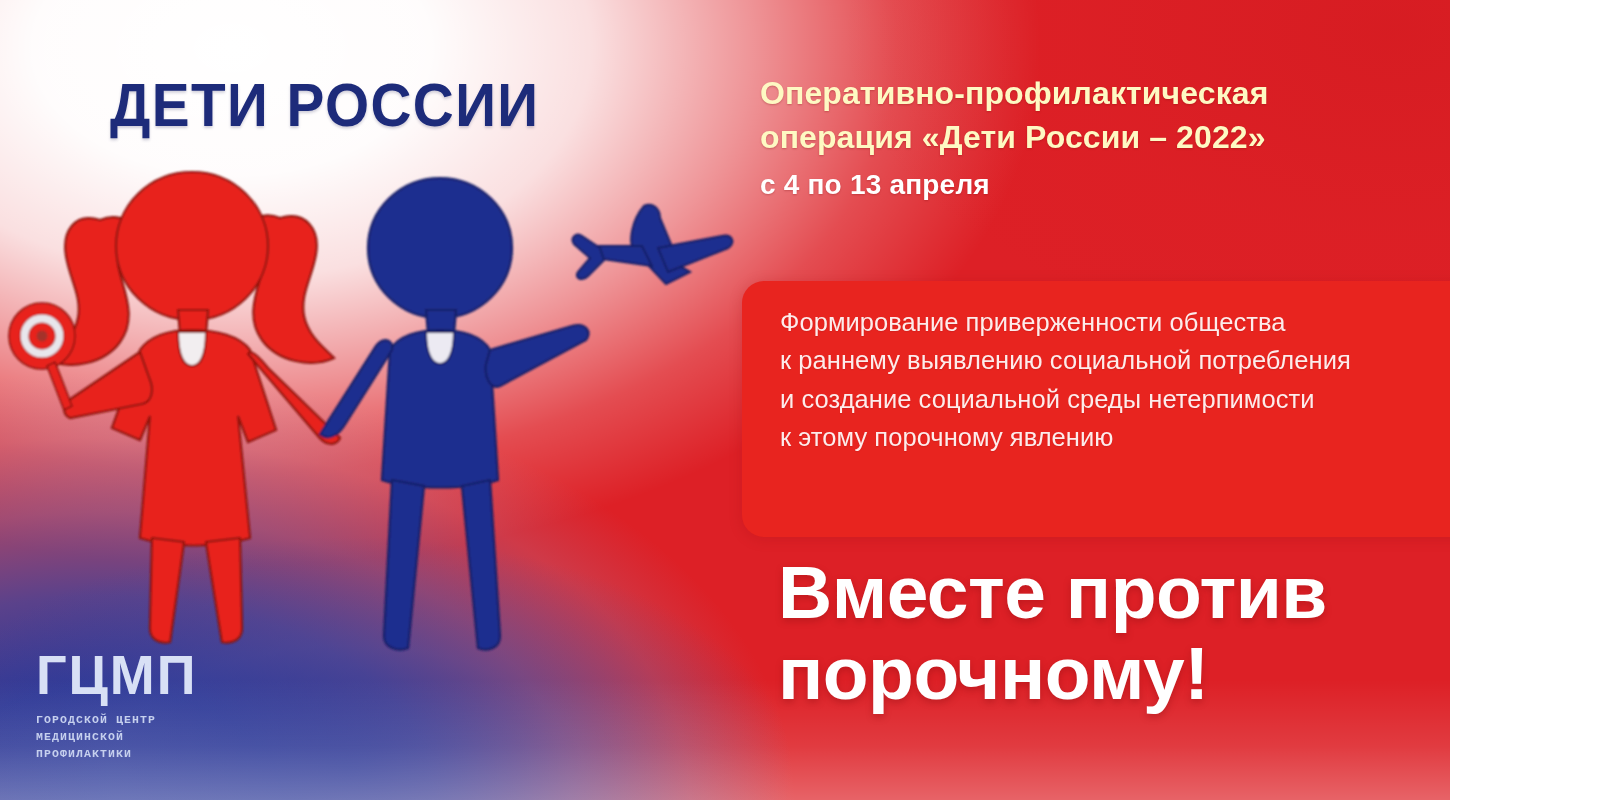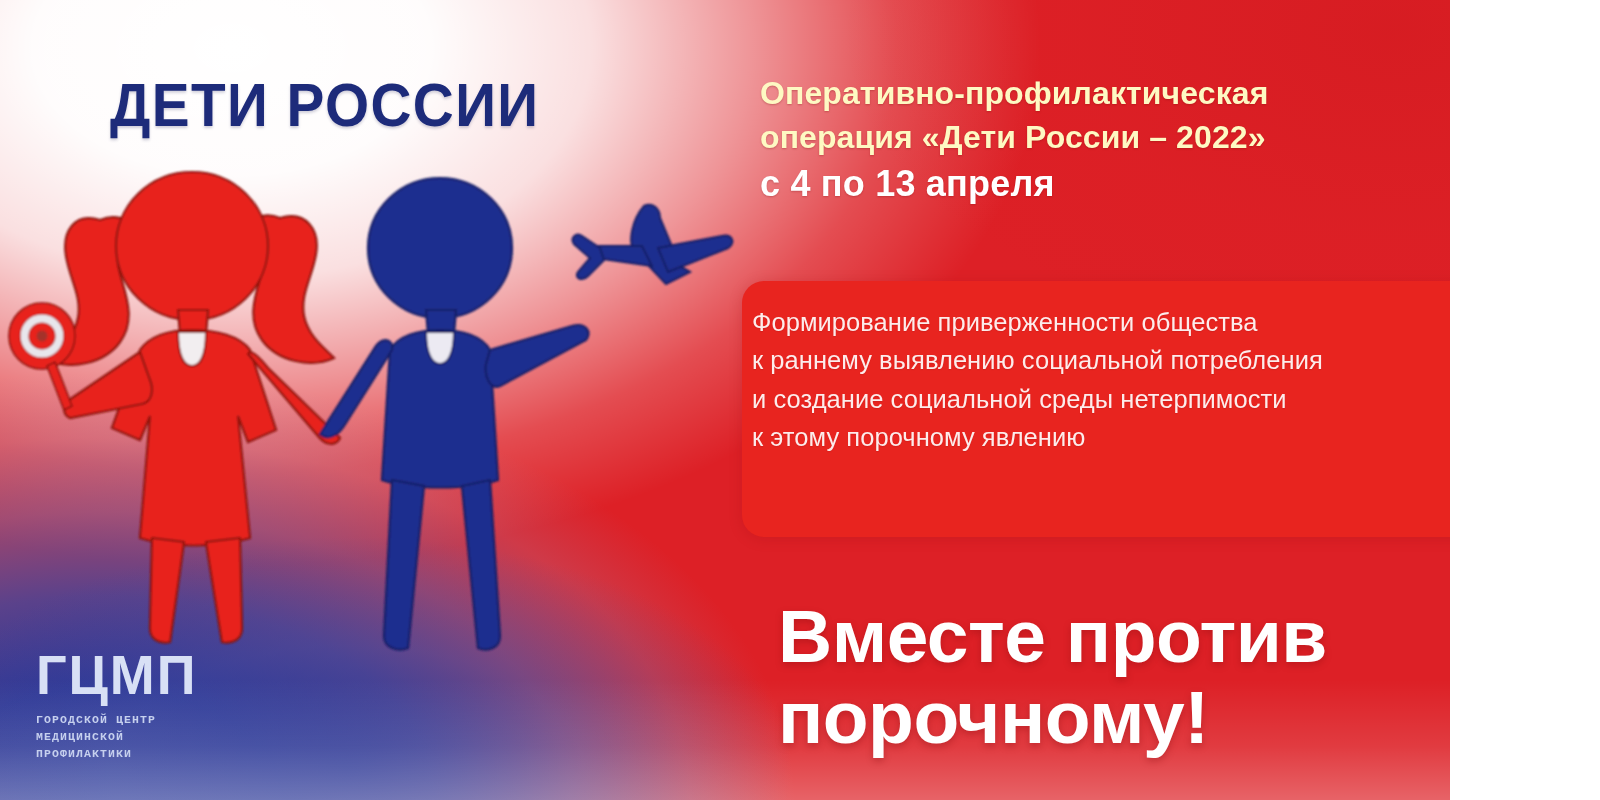--- a/index.html
+++ b/index.html
@@ -108,56 +108,55 @@
     color:#fef9c3;
     font-size:32px;
     font-weight:bold;
     line-height:1.36;
     letter-spacing:.1px;
     text-shadow:0 1px 2px rgba(120,10,14,.30);
     white-space:nowrap;
   }
   .dates-line {
     color:#ffffff;
-    font-size:36px;
-    font-weight:bold;
-    margin-top:4px;
+    font-size:28px;
+    font-weight:bold;
+    margin-top:10px;
     letter-spacing:.2px;
     text-shadow:0 1px 2px rgba(120,10,14,.28);
   }
 
   
   .body-card {
     position:absolute;
     left:742px; top:281px;
     width:858px; height:256px;
     background:#e8241f;
     border-radius:22px 0 0 22px;
     box-shadow:0 2px 14px rgba(150,12,16,.20);
   }
   .body-card-inner {
     position:absolute;
-    left:752px; top:303px;
+    left:780px; top:303px;
     width:800px;
   }
   .body-line {
     color:#fdeceb;
     font-size:25.5px;
     line-height:1.50;
     letter-spacing:.05px;
     white-space:nowrap;
     text-shadow:0 1px 1px rgba(150,20,22,.22);
   }
 
   
   .slogan {
     position:absolute;
     left:778px; top:552px;
     width:800px;
-    margin-top:44px;
   }
   .slogan-line {
     color:#ffffff;
     font-size:75px;
     font-weight:bold;
     line-height:1.08;
     letter-spacing:-.5px;
     text-shadow:0 3px 7px rgba(130,12,16,.34);
     white-space:nowrap;
   }

